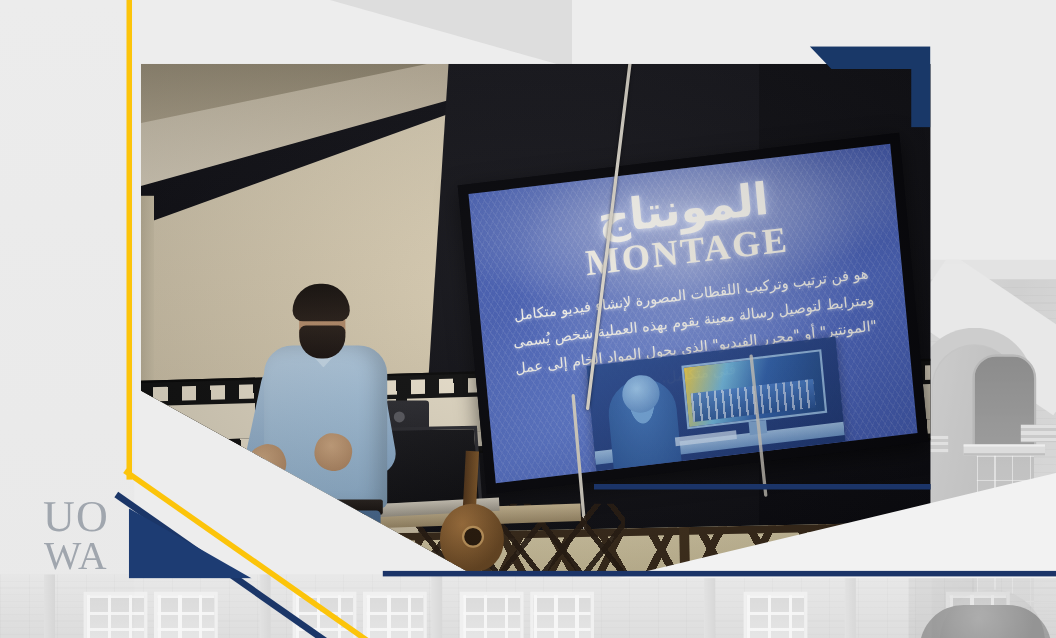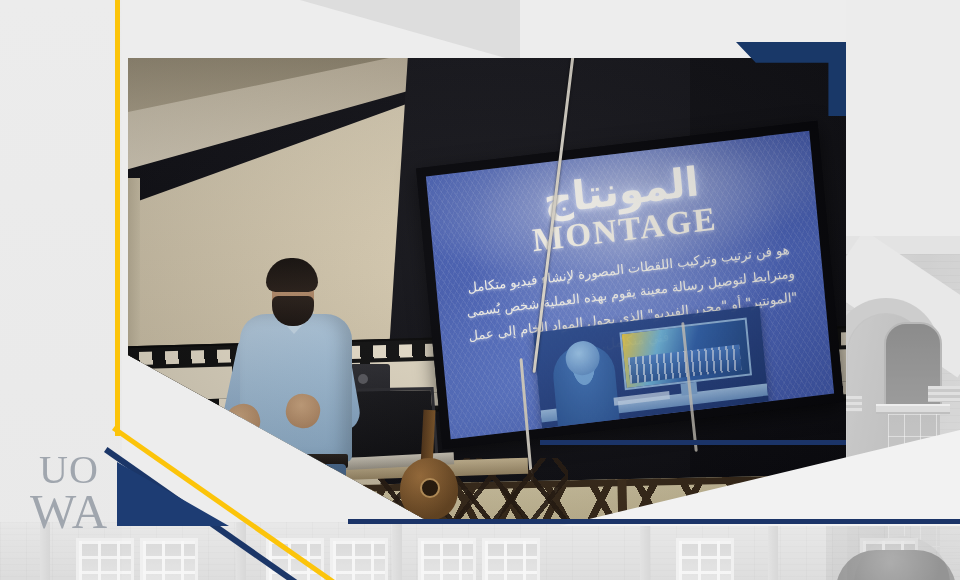--- a/index.html
+++ b/index.html
@@ -482,21 +482,21 @@
   
   .logo {
     position:absolute; left:30px; top:452px; width:78px; height:82px;
     color:#a0a6ae;
     font-family:"Liberation Serif", serif;
     line-height:.92;
     letter-spacing:1px;
     text-align:center;
   }
   .logo .l1 { font-size:40px; }
-  .logo .l2 { font-size:49px; }
+  .logo .l2 { font-size:36px; }
 </style>
 </head>
 <body>
 
 <div id="stage">
 
   <div class="grey-wash-left"></div>
   <div class="grey-wash-right"></div>
   <div class="grey-diag-top"></div>
 

